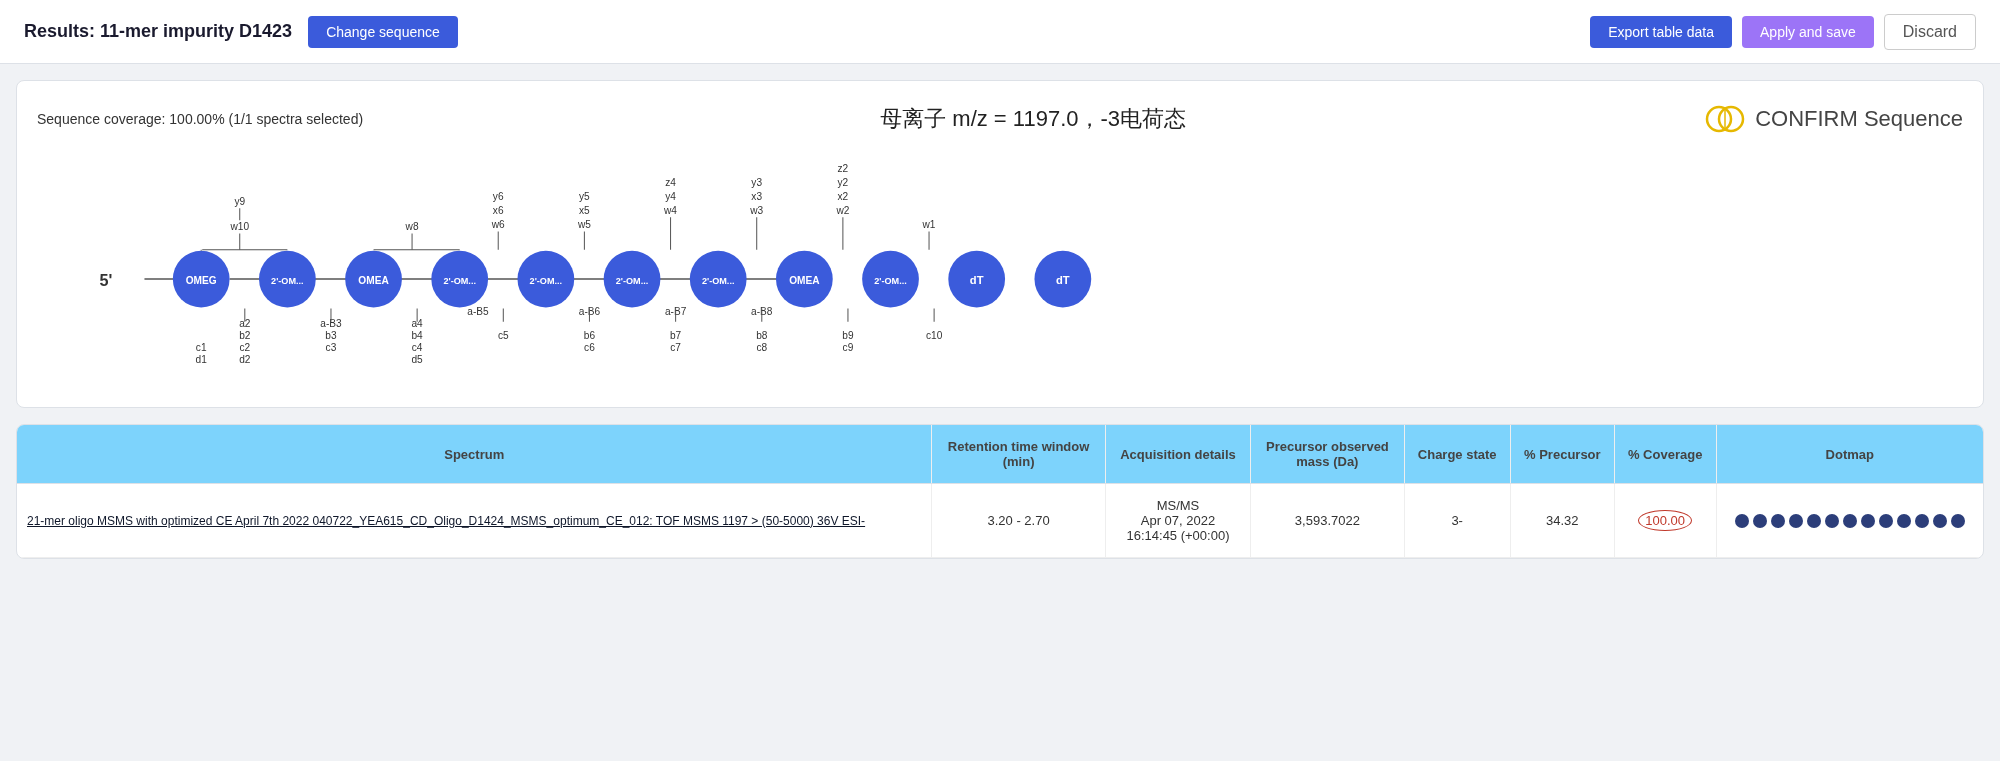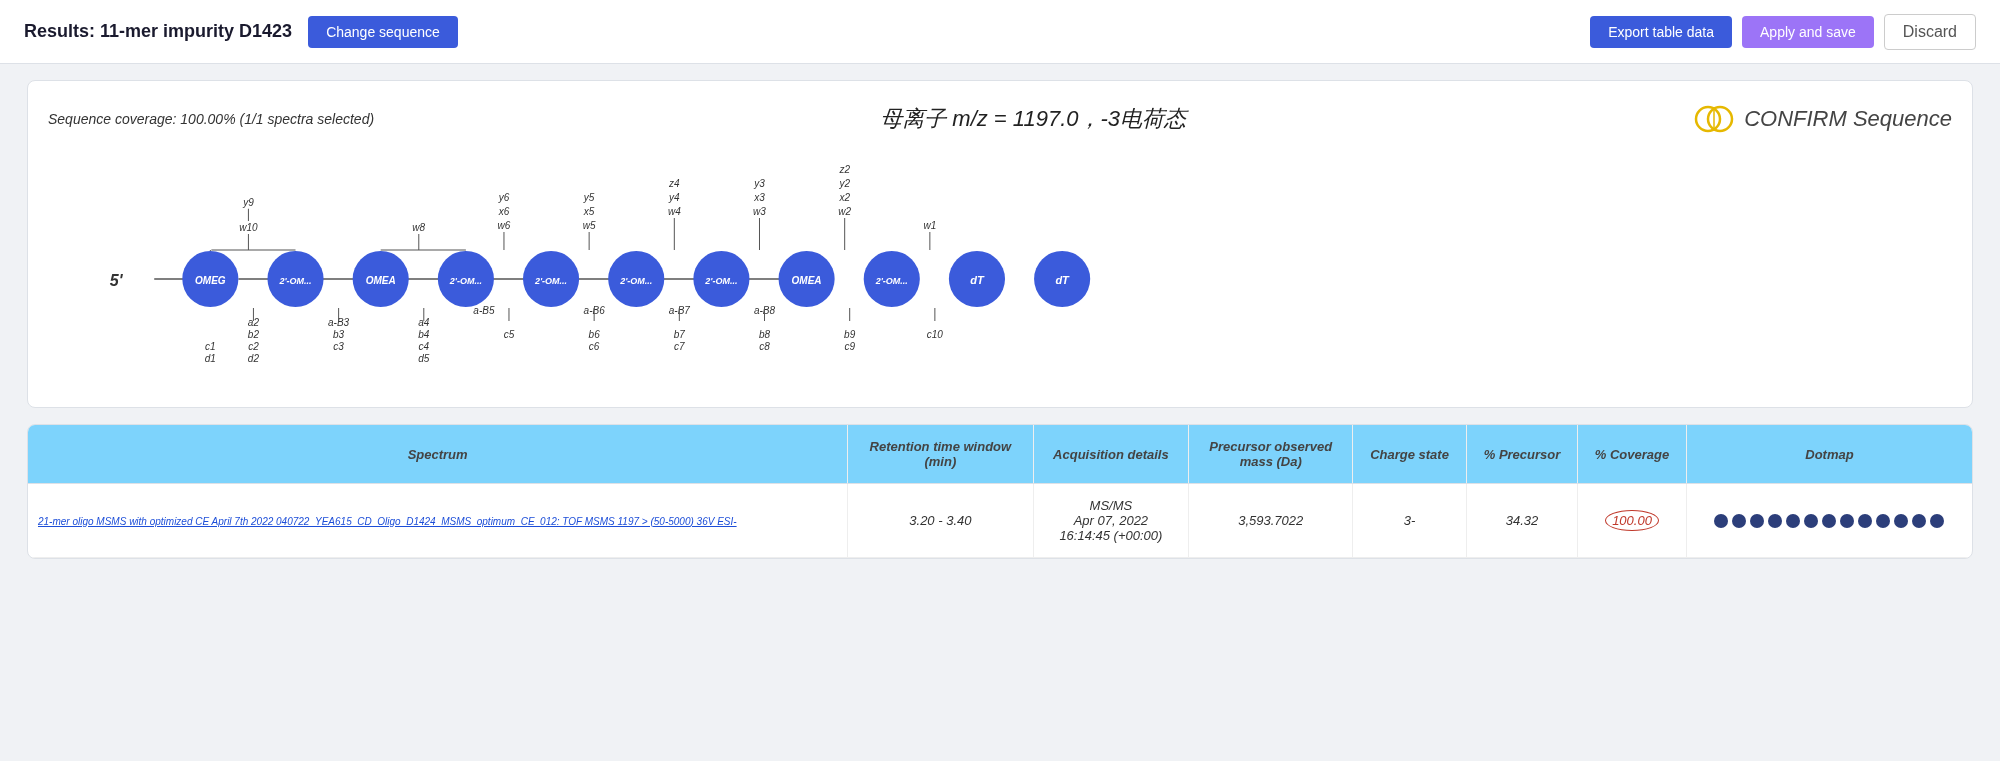--- a/index.html
+++ b/index.html
@@ -72,22 +72,21 @@
       color: #555;
       border: 1px solid #ccc;
       border-radius: 4px;
       padding: 8px 18px;
       font-size: 16px;
       cursor: pointer;
     }
 
     
     .main-content {
-      padding: 16px 27px;
-      font-style: italic;
+      padding: 16px 16px;
     }
 
     
     .sequence-panel {
       background: #fff;
       border-radius: 8px;
       border: 1px solid #dde1e7;
       padding: 16px 20px;
       margin-bottom: 16px;
     }
@@ -157,24 +156,24 @@
       font-size: 13px;
       color: #333;
       text-align: center;
       border-bottom: 1px solid #eee;
       border-right: 1px solid #eee;
       vertical-align: middle;
     }
     .data-table td:last-child { border-right: none; }
     .data-table td:first-child { text-align: left; }
     .spectrum-link {
-      color: #1d4ed8;
+      color: #0f172a;
       text-decoration: underline;
       cursor: pointer;
-      font-size: 10px;
+      font-size: 12px;
       line-height: 1.5;
     }
     .coverage-value {
       color: #c0392b;
       border: 1.5px solid #c0392b;
       border-radius: 50%;
       padding: 2px 6px;
       font-size: 13px;
       display: inline-block;
     }
@@ -393,21 +392,21 @@
           <th>% Precursor</th>
           <th>% Coverage</th>
           <th>Dotmap</th>
         </tr>
       </thead>
       <tbody>
         <tr>
           <td>
             <a class="spectrum-link">21-mer oligo MSMS with optimized CE April 7th 2022 040722_YEA615_CD_Oligo_D1424_MSMS_optimum_CE_012: TOF MSMS 1197 &gt; (50-5000) 36V ESI-</a>
           </td>
-          <td>3.20 - 3.40</td>
+          <td>3.20 - 2.70</td>
           <td>
             MS/MS<br>
             <span>Apr 07, 2022</span><br>
             <span>16:14:45 (+00:00)</span>
           </td>
           <td>3,593.7022</td>
           <td>3-</td>
           <td>34.32</td>
           <td>
             <span class="coverage-value">100.00</span>

